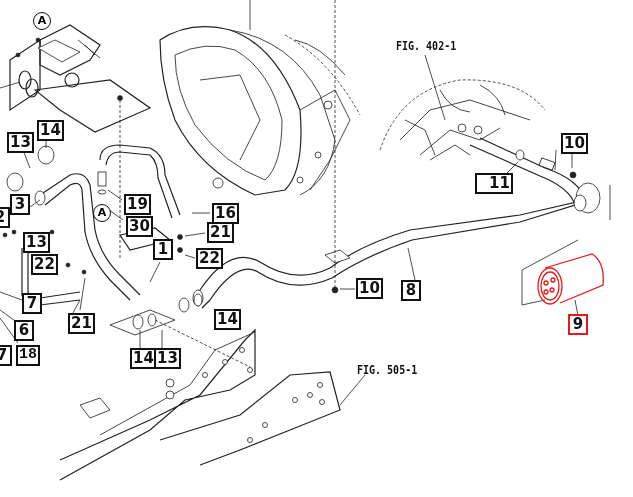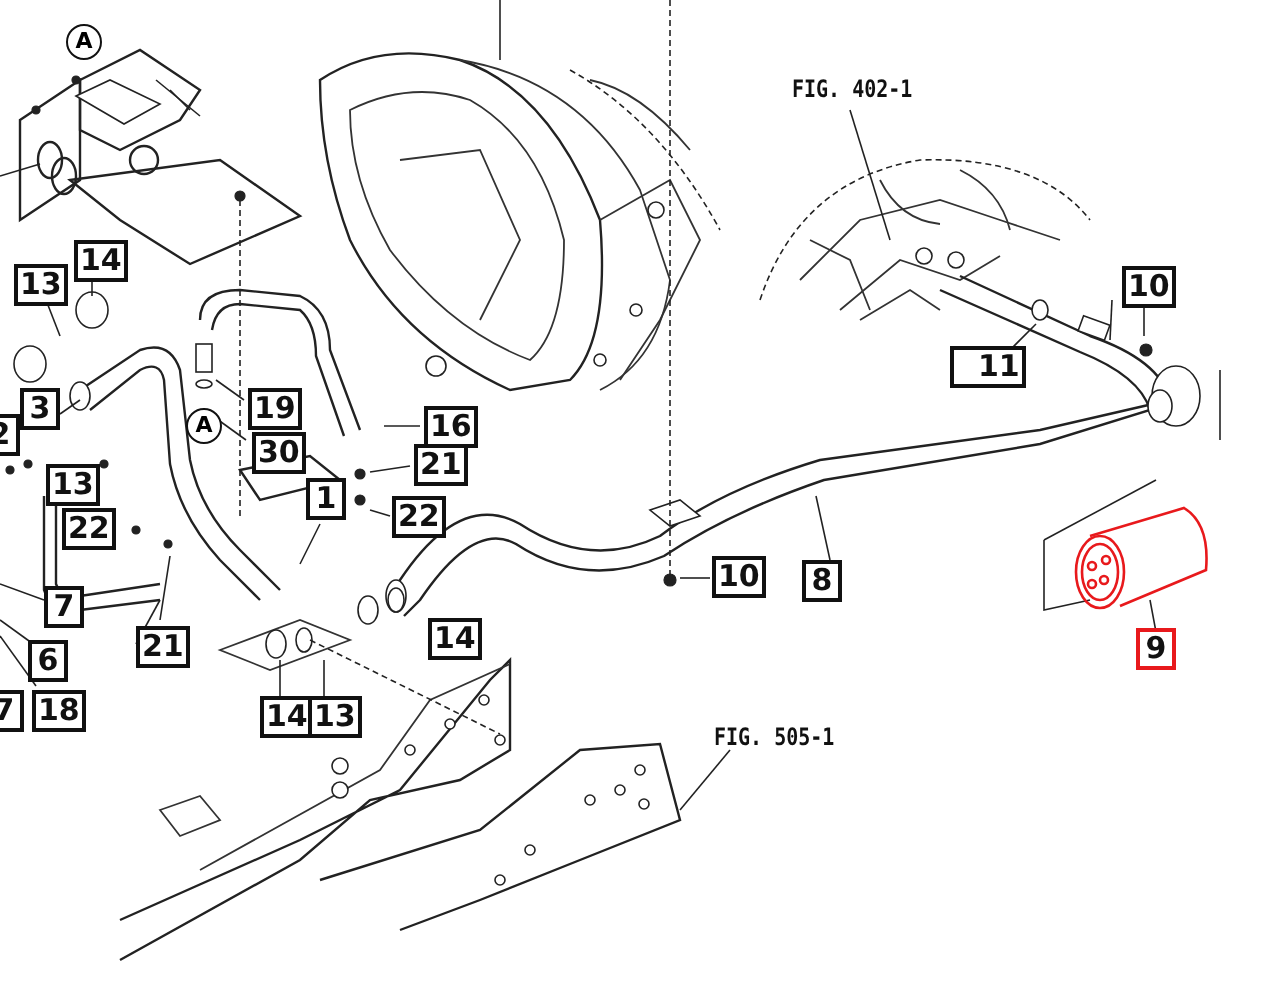--- a/index.html
+++ b/index.html
@@ -186,21 +186,21 @@
 
 <div class="callout" style="left:7px;top:132px;">13</div>
 <div class="callout" style="left:37px;top:120px;">14</div>
 <div class="callout" style="left:10px;top:194px;">3</div>
 <div class="callout" style="left:-10px;top:207px;">2</div>
 <div class="callout" style="left:23px;top:232px;">13</div>
 <div class="callout" style="left:31px;top:254px;">22</div>
 <div class="callout" style="left:22px;top:293px;">7</div>
 <div class="callout" style="left:14px;top:320px;">6</div>
 <div class="callout" style="left:-8px;top:345px;">7</div>
-<div class="callout" style="left:16px;top:345px;">18</div>
+<div class="callout" style="left:16px;top:345px;font-family:Liberation Mono, monospace;">18</div>
 <div class="callout" style="left:68px;top:313px;">21</div>
 <div class="callout" style="left:124px;top:194px;text-align:right;">19</div>
 <div class="callout" style="left:126px;top:216px;">30</div>
 <div class="callout" style="left:212px;top:203px;">16</div>
 <div class="callout" style="left:207px;top:222px;">21</div>
 <div class="callout" style="left:153px;top:239px;">1</div>
 <div class="callout" style="left:196px;top:248px;">22</div>
 <div class="callout" style="left:214px;top:309px;">14</div>
 <div class="callout" style="left:130px;top:348px;">14</div>
 <div class="callout" style="left:154px;top:348px;">13</div>

